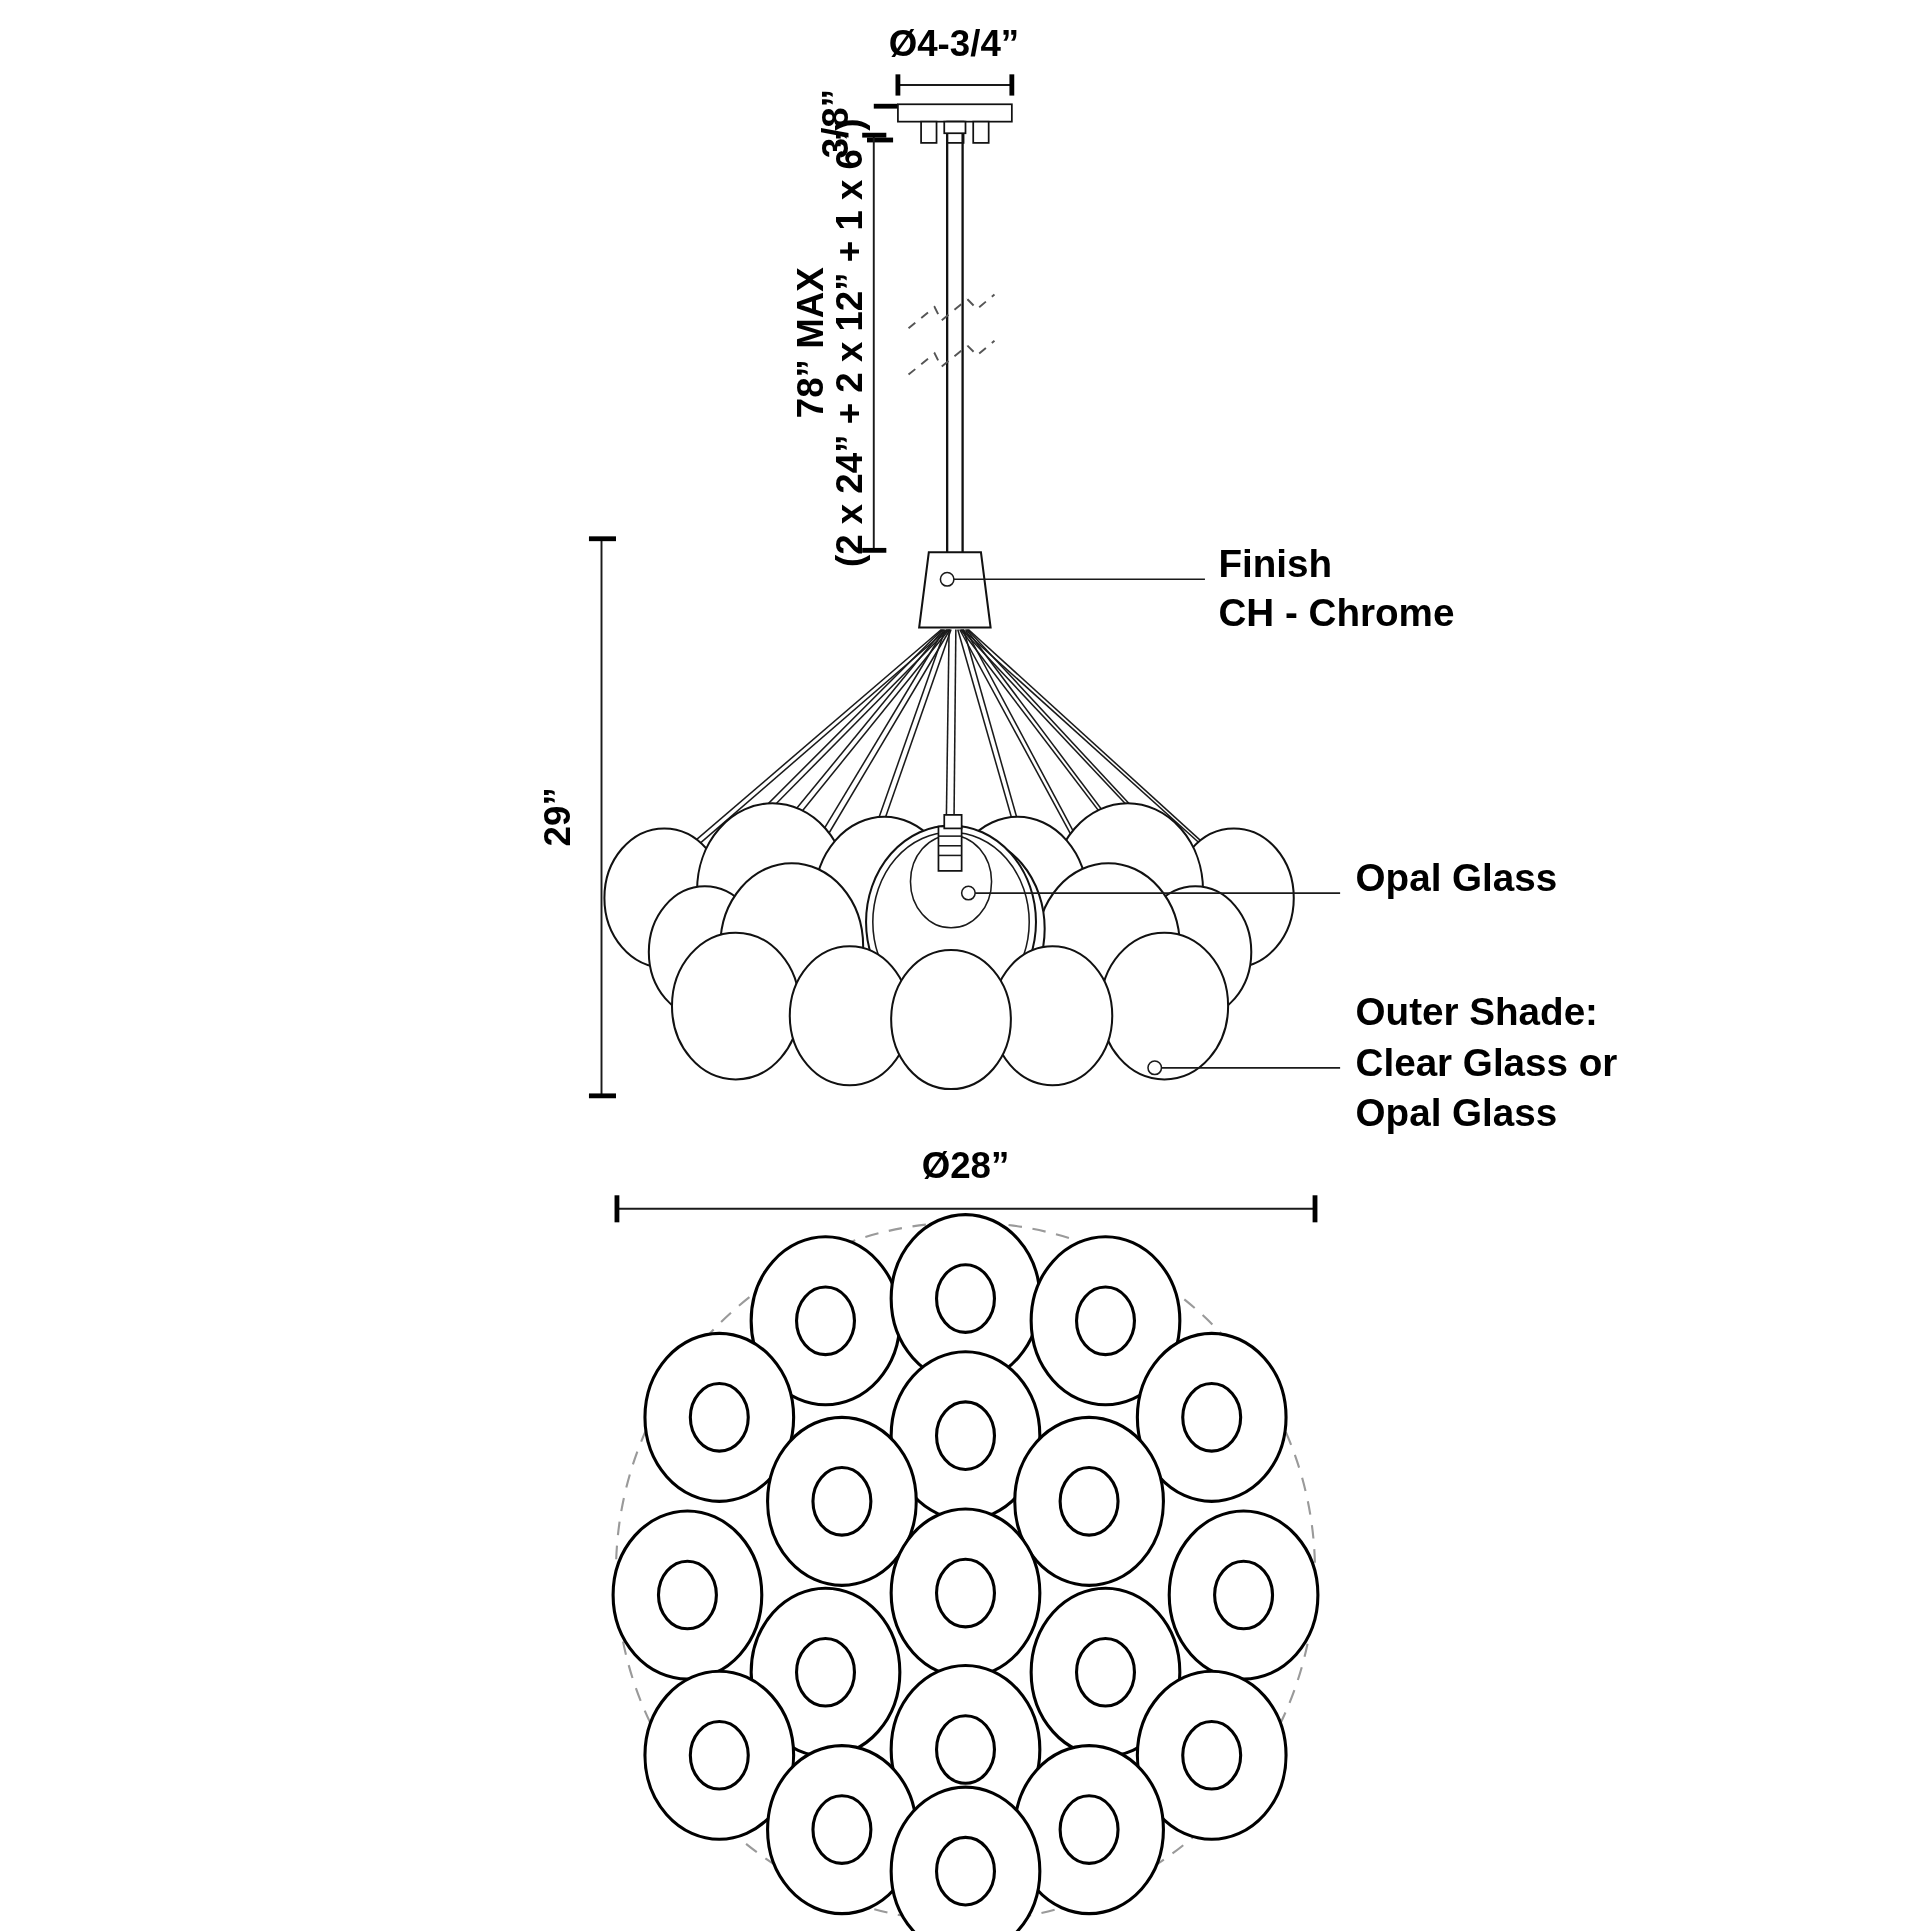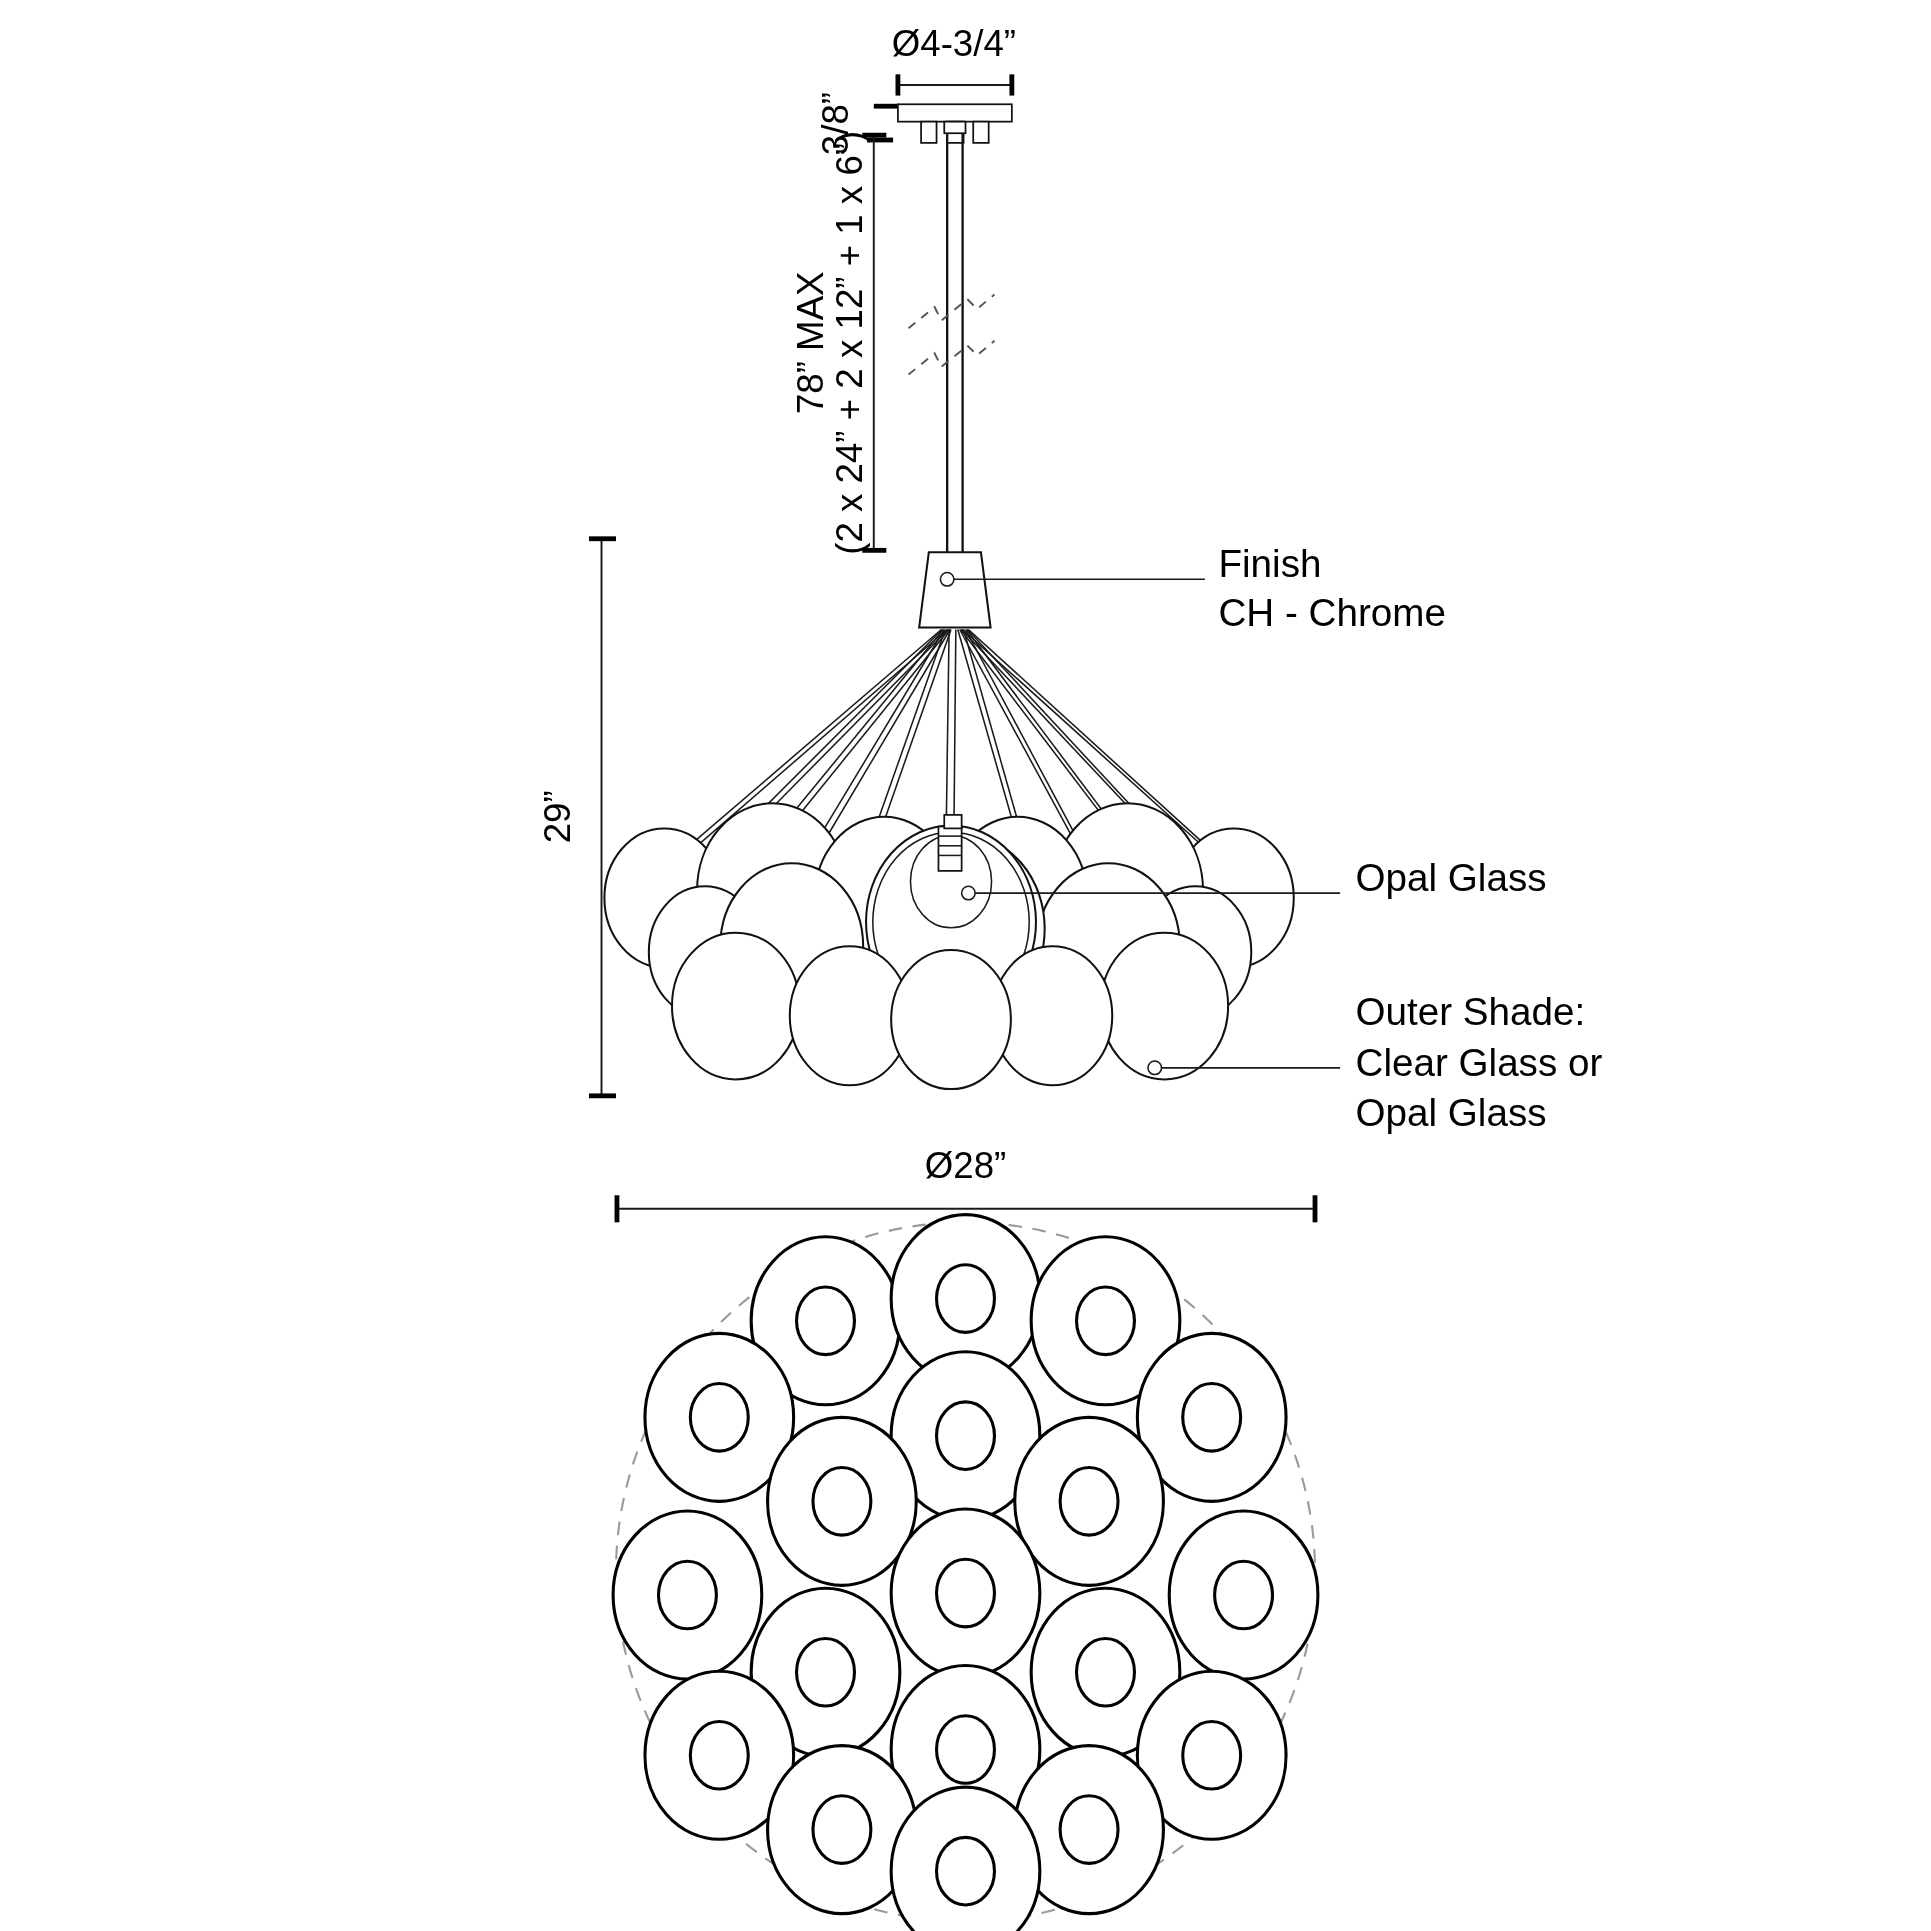--- a/index.html
+++ b/index.html
@@ -12,20 +12,21 @@
     height: 1931px;
     font-family: "Liberation Sans", sans-serif;
     color: #000000;
     overflow: hidden;
   }
   #sheet {
     position: relative;
     width: 1916px;
     height: 1931px;
     background: #ffffff;
+    font-weight: bold;
   }
   #drawing {
     position: absolute;
     left: 0;
     top: 0;
     width: 1931px;
     height: 1931px;
     display: block;
   }
   .dim-text {

